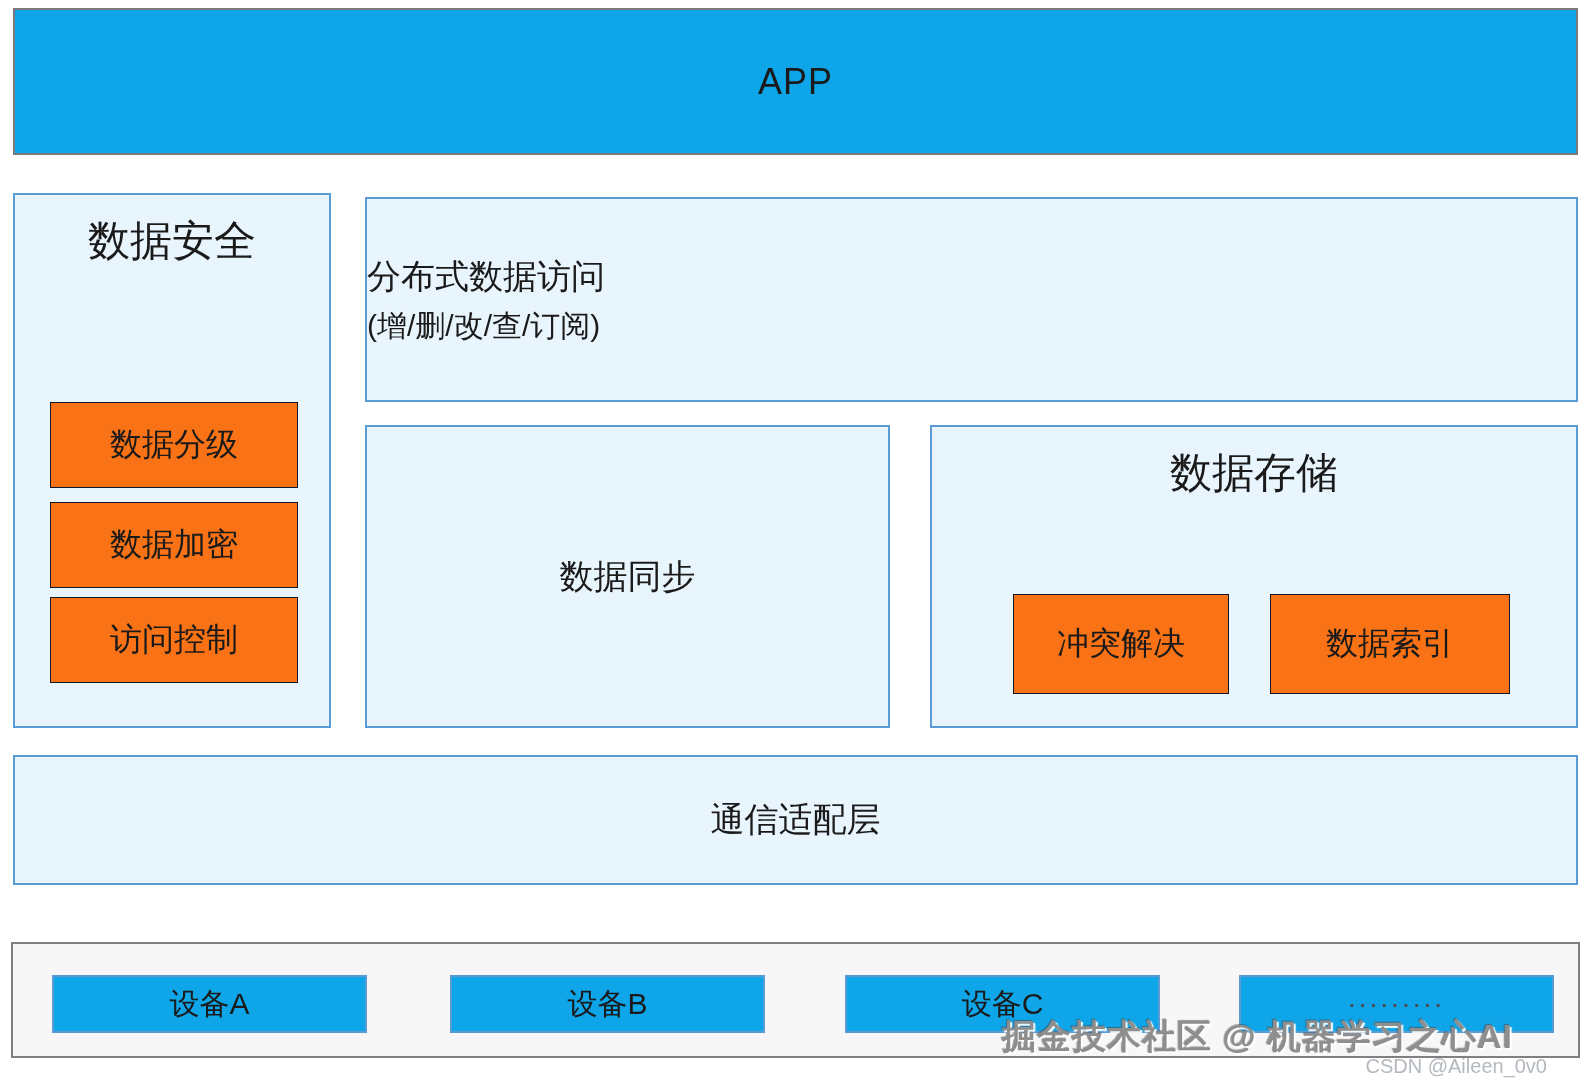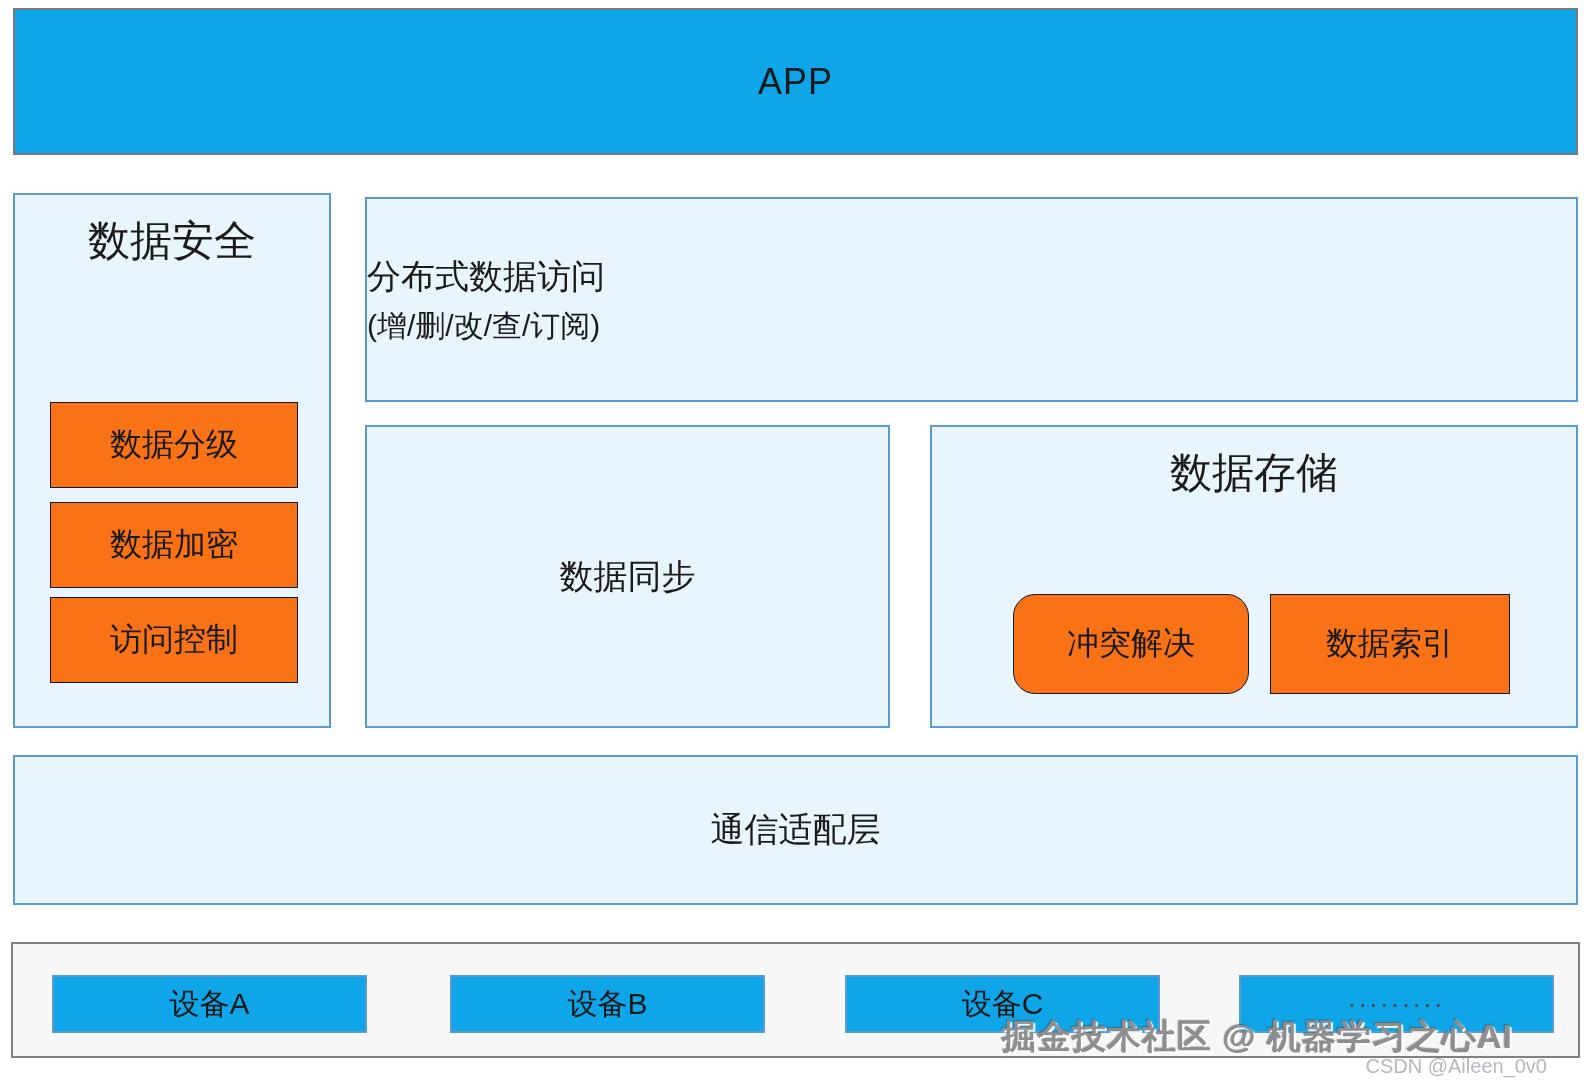--- a/index.html
+++ b/index.html
@@ -56,29 +56,29 @@
   <div class="big-label">分布式数据访问</div>
   <div class="sub-line">(增/删/改/查/订阅)</div>
 </div>
 
 <div class="box blue-box center-label" style="left:365px;top:425px;width:525px;height:303px;">
   <span class="big-label">数据同步</span>
 </div>
 
 <div class="box blue-box" style="left:930px;top:425px;width:648px;height:303px;">
   <div class="title-top">数据存储</div>
-  <div class="box white-box" style="left:81px;top:167px;width:236px;height:100px;border-radius:22px;">
+  <div class="box white-box" style="left:81px;top:167px;width:216px;height:100px;">
     <span>冲突解决</span>
   </div>
   <div class="box white-box" style="left:338px;top:167px;width:240px;height:100px;">
     <span>数据索引</span>
   </div>
 </div>
 
-<div class="box blue-box center-label" style="left:13px;top:755px;width:1565px;height:150px;">
+<div class="box blue-box center-label" style="left:13px;top:755px;width:1565px;height:130px;">
   <span class="big-label">通信适配层</span>
 </div>
 
 <div class="box container-box" style="left:11px;top:942px;width:1569px;height:116px;">
   <div class="box device-box" style="left:39px;top:31px;width:315px;height:58px;">
     <span>设备A</span>
   </div>
   <div class="box device-box" style="left:437px;top:31px;width:315px;height:58px;">
     <span>设备B</span>
   </div>

